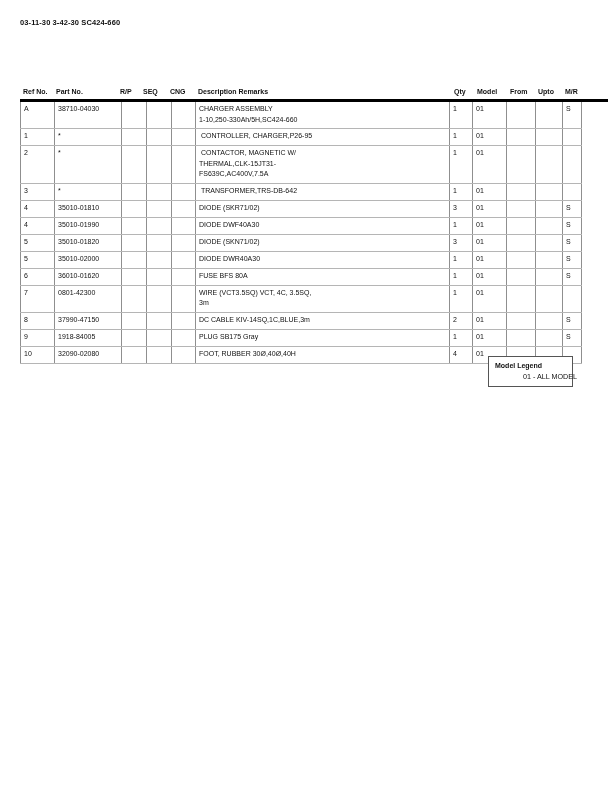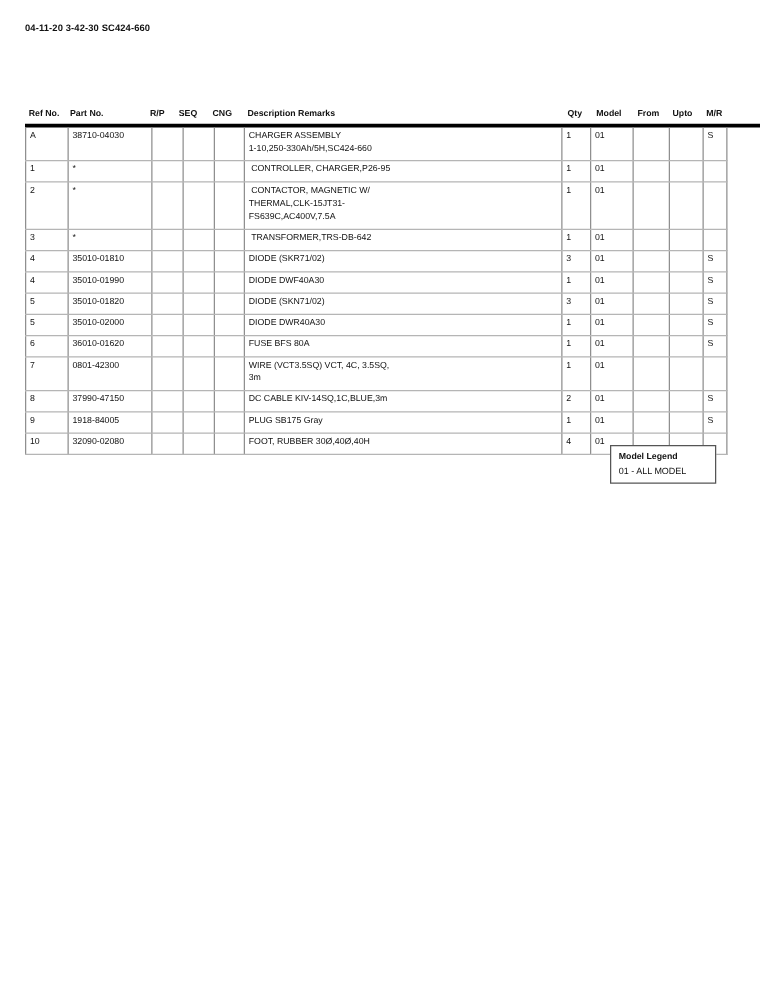--- a/index.html
+++ b/index.html
@@ -62,28 +62,28 @@
   .legend {
     position: absolute;
     left: 488px;
     top: 356px;
     width: 85px;
     border: 1.5px solid #555555;
     background: #ffffff;
     padding: 3px 4px 4px 6px;
   }
   .legend .title { font-size: 7px; font-weight: 700; line-height: 11px; white-space: nowrap; }
-  .legend .entry { font-size: 7.2px; line-height: 11px; white-space: nowrap; }
+  .legend .entry { font-size: 7.2px; line-height: 11px; white-space: nowrap; margin-left: 28px; }
 </style>
 </head>
 <body>
 
 <div class="page">
 
-  <div class="doc-line" style="top:18px;">04-11-20 3-42-30 SC424-660</div>
+  <div class="doc-line" style="top:18px;">03-11-30 3-42-30 SC424-660</div>
 
   <span class="col-header" style="left:23px;">Ref No.</span>
   <span class="col-header" style="left:56px;">Part No.</span>
   <span class="col-header" style="left:120px;">R/P</span>
   <span class="col-header" style="left:143px;">SEQ</span>
   <span class="col-header" style="left:170px;">CNG</span>
   <span class="col-header" style="left:198px;">Description Remarks</span>
   <span class="col-header" style="left:454px;">Qty</span>
   <span class="col-header" style="left:477px;">Model</span>
   <span class="col-header" style="left:510px;">From</span>

